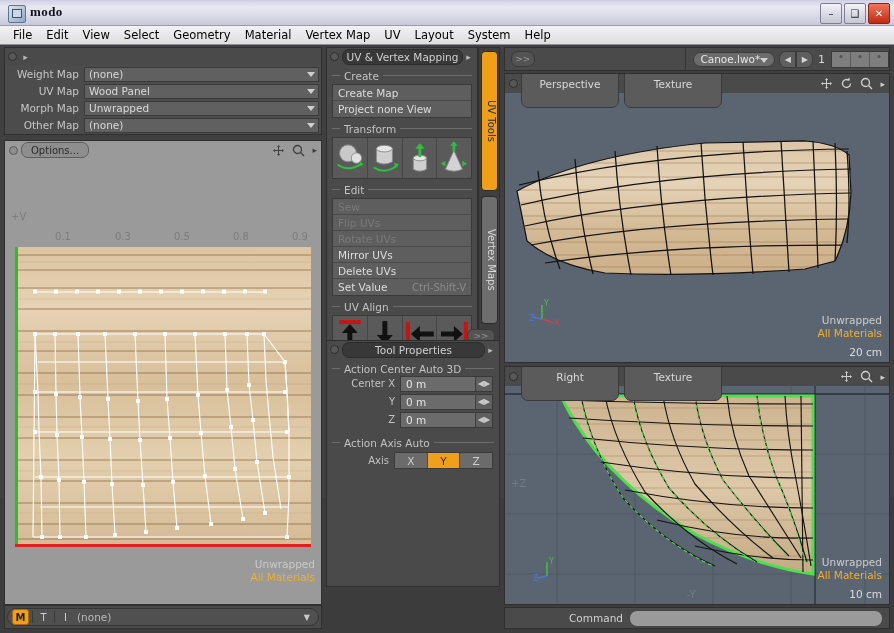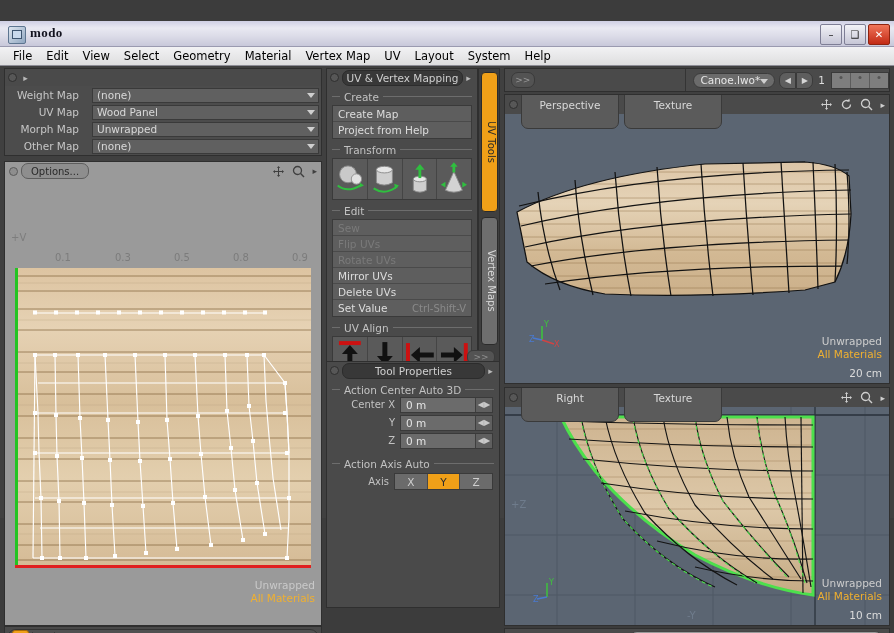--- a/index.html
+++ b/index.html
@@ -1,17 +1,17 @@
 <!DOCTYPE html>
 <html><head>
 <meta charset="utf-8">
 <style>
   html,body{margin:0;padding:0;background:#3c3c3c;}
   body{width:894px;height:633px;overflow:hidden;font-family:"DejaVu Sans","Liberation Sans",sans-serif;font-size:11px;-webkit-font-smoothing:none;}
-  .app{position:relative;width:894px;height:497px;background:#404040;box-sizing:border-box;margin-top:21px;}
+  .app{position:relative;width:894px;height:497px;background:#404040;box-sizing:border-box;}
 
   
   .titlebar{position:absolute;left:0;top:0;width:894px;height:26px;
     background:linear-gradient(to bottom,#cfcfe4 0%,#e9e9f2 28%,#dcdce8 60%,#c8c8da 100%);
     border-bottom:1px solid #9a9ab0;box-sizing:border-box;}
   .tb-icon{position:absolute;left:8px;top:5px;width:16px;height:16px;
     background:linear-gradient(135deg,#dfe6ef,#8fa6c0);border:1px solid #5d7590;border-radius:2px;}
   .tb-icon:after{content:"";position:absolute;left:3px;top:3px;width:8px;height:7px;border:1px solid #3e5570;background:#c9d9ec;}
   .tb-title{position:absolute;left:30px;top:4px;font-size:13px;font-weight:bold;color:#12121e;
     font-family:"Liberation Serif","DejaVu Serif",serif;letter-spacing:.4px;}
@@ -32,21 +32,21 @@
   .panel{position:absolute;background:#565656;box-sizing:border-box;}
   .hdrbar{height:17px;background:#4a4a4a;display:flex;align-items:center;padding:0 3px;box-sizing:border-box;}
   .dot{width:7px;height:7px;border-radius:50%;border:1px solid #2e2e2e;background:#575757;flex:none;margin-right:3px;}
   .pill{flex:1;height:14px;background:#383838;border:1px solid #2c2c2c;border-radius:7px;
     display:flex;align-items:center;justify-content:center;color:#cfcfcf;font-size:10.5px;}
   .arr{width:11px;text-align:center;color:#b9b9b9;font-size:9px;flex:none;}
 
   
   #vmlist{left:4px;top:47px;width:318px;height:88px;background:#4c4c4c;border:1px solid #2f2f2f;}
   .vrow{display:flex;align-items:center;height:16px;margin:1px 2px 0 2px;}
-  .vlab{width:72px;text-align:right;padding-right:13px;color:#c6c6c6;font-size:10.5px;}
+  .vlab{width:72px;text-align:right;padding-right:5px;color:#c6c6c6;font-size:10.5px;}
   .vfield{flex:1;height:15px;background:#606060;border:1px solid #3a3a3a;display:flex;align-items:center;
     padding:0 4px;color:#d8d8d8;font-size:10.5px;box-sizing:border-box;position:relative;}
   .vfield .cv{position:absolute;right:3px;top:4px;border-left:4px solid transparent;border-right:4px solid transparent;border-top:5px solid #cfcfcf;}
 
   
   #uvpanel{left:4px;top:140px;width:318px;height:465px;background:#9a9a9a;border:1px solid #2f2f2f;}
   .uvhdr{height:18px;background:#9a9a9a;display:flex;align-items:center;padding:0 4px;box-sizing:border-box;}
   .optbtn{height:14px;border:1px solid #5d5d5d;border-radius:7px;background:#8e8e8e;color:#2a2a2a;
     font-size:10px;padding:0 9px;display:flex;align-items:center;}
   .uvicons{margin-left:auto;display:flex;align-items:center;gap:7px;color:#3f3f3f;}
@@ -404,21 +404,21 @@
   <div class="panel" id="uvmap">
     <div class="hdrbar">
       <div class="dot"></div>
       <div class="pill">UV &amp; Vertex Mapping</div>
       <div class="arr">▸</div>
     </div>
 
     <div class="sect"><span>Create</span></div>
     <div class="btnstack">
       <div class="bi">Create Map</div>
-      <div class="bi">Project from Help</div>
+      <div class="bi">Project none View</div>
     </div>
 
     <div class="sect"><span>Transform</span></div>
     <div class="xrow">
       <div class="xb">
         <svg width="100%" height="100%" viewBox="0 0 36 40">
           <circle cx="16" cy="15" r="9" fill="#c9c9c9" stroke="#8a8a8a"></circle>
           <circle cx="25" cy="20" r="5.5" fill="#e2e2e2" stroke="#909090"></circle>
           <path d="M5 27 q10 8 24 0" stroke="#2fbf3f" stroke-width="2.2" fill="none"></path>
           <path d="M29 24 l4 3 -5 2 z" fill="#2fbf3f"></path>

